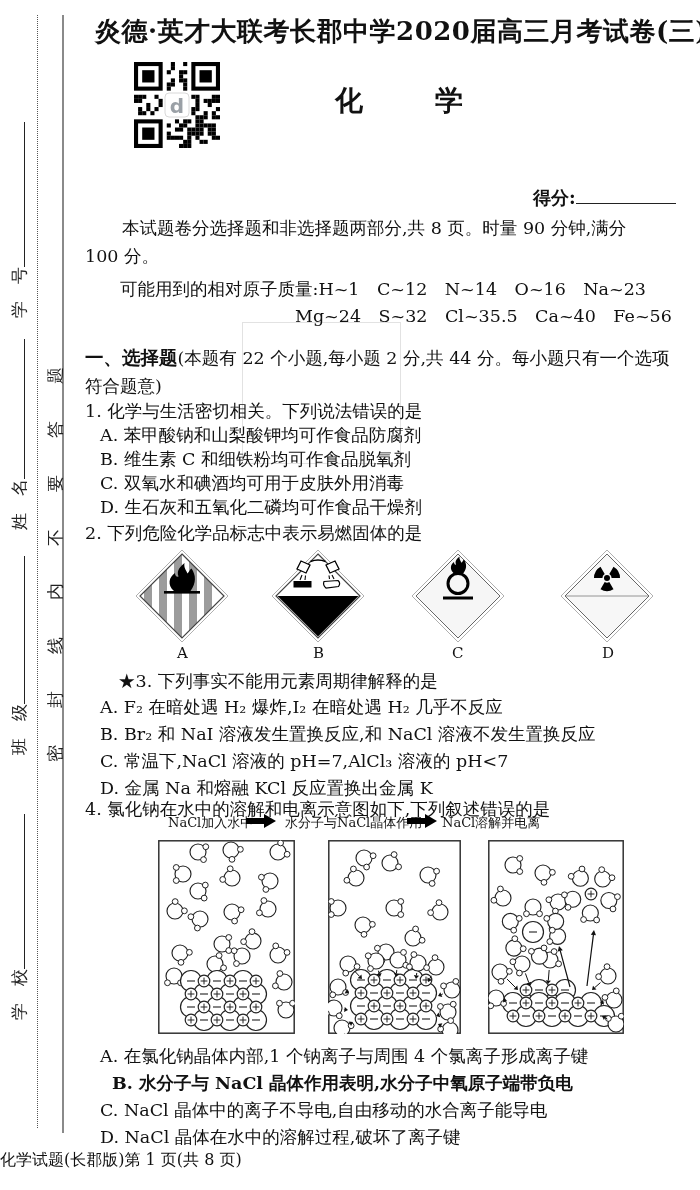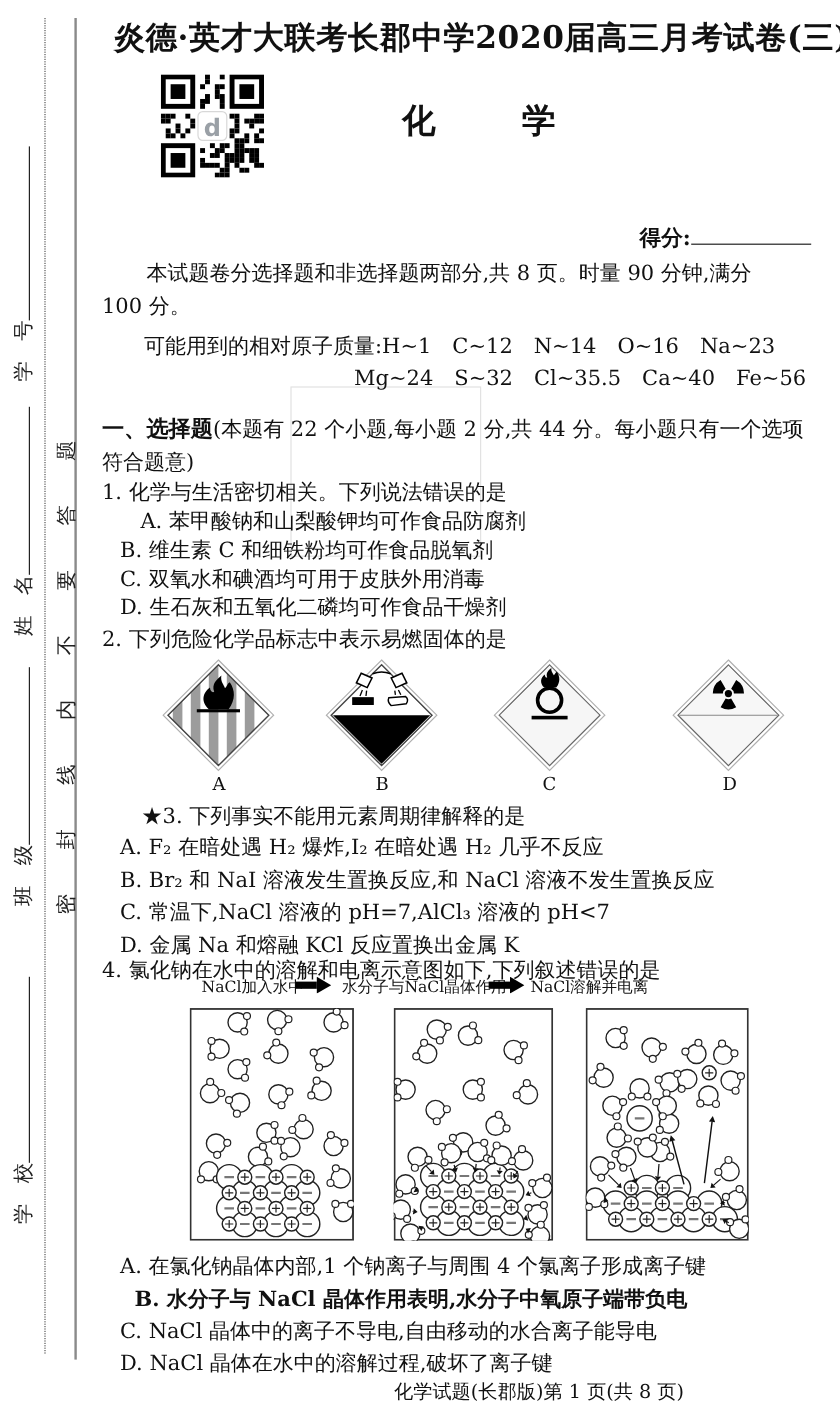--- a/index.html
+++ b/index.html
@@ -175,21 +175,21 @@
   <span>可能用到的相对原子质量:</span><span>H~1　C~12　N~14　O~16　Na~23</span>
 </div>
 <div class="abs line" style="left:295px;top:306px;">Mg~24　S~32　Cl~35.5　Ca~40　Fe~56</div>
 
 <div class="abs line" style="left:85px;top:348px;">
   <span class="bold" style="font-size:18.5px;">一、选择题</span><span>(本题有 22 个小题,每小题 2 分,共 44 分。每小题只有一个选项</span>
 </div>
 <div class="abs line" style="left:85px;top:376px;">符合题意)</div>
 
 <div class="abs line" style="left:85px;top:401px;">1. 化学与生活密切相关。下列说法错误的是</div>
-<div class="abs line" style="left:100px;top:425px;margin-left:17px;">A. 苯甲酸钠和山梨酸钾均可作食品防腐剂</div>
+<div class="abs line" style="left:100px;top:425px;">A. 苯甲酸钠和山梨酸钾均可作食品防腐剂</div>
 <div class="abs line" style="left:100px;top:449px;">B. 维生素 C 和细铁粉均可作食品脱氧剂</div>
 <div class="abs line" style="left:100px;top:473px;">C. 双氧水和碘酒均可用于皮肤外用消毒</div>
 <div class="abs line" style="left:100px;top:497px;">D. 生石灰和五氧化二磷均可作食品干燥剂</div>
 
 <div class="abs line" style="left:85px;top:523px;">2. 下列危险化学品标志中表示易燃固体的是</div>
 
 <svg class="abs" width="96" height="96" style="left:134px;top:548px;" viewBox="0 0 96 96">
   <path d="M48 2 L94 48 L48 94 L2 48 Z" fill="none" stroke="#b0b0b0" stroke-width="1"></path>
   <clipPath id="clipA">
       <path d="M48 6 L90 48 L48 90 L6 48 Z"></path>
@@ -682,13 +682,13 @@
     <polygon points="71,106 74.80683420724688,110.15547991434623 69.78445145362662,111.50294845800046" fill="#111"></polygon>
     <line x1="99" y1="146" x2="105.37982632705396" y2="94.96138938356833" stroke="#111" stroke-width="1.2"></line>
     <polygon points="106,90 107.9597488065095,95.28387969350027 102.79990384759843,94.6388990736364" fill="#111"></polygon>
   </svg>
 
 <div class="abs line" style="left:100px;top:1046px;">A. 在氯化钠晶体内部,1 个钠离子与周围 4 个氯离子形成离子键</div>
 <div class="abs line" style="left:112px;top:1073px;font-weight:bold;">B. 水分子与 NaCl 晶体作用表明,水分子中氧原子端带负电</div>
 <div class="abs line" style="left:100px;top:1100px;">C. NaCl 晶体中的离子不导电,自由移动的水合离子能导电</div>
 <div class="abs line" style="left:100px;top:1127px;">D. NaCl 晶体在水中的溶解过程,破坏了离子键</div>
 
-<div class="abs" style="left:0;top:1150px;width:570px;text-align:right;font-size:16px;">化学试题(长郡版)第 1 页(共 8 页)</div>
+<div class="abs" style="left:0;top:1150px;width:570px;text-align:left;font-size:16px;">化学试题(长郡版)第 1 页(共 8 页)</div>
 
 </body></html>

